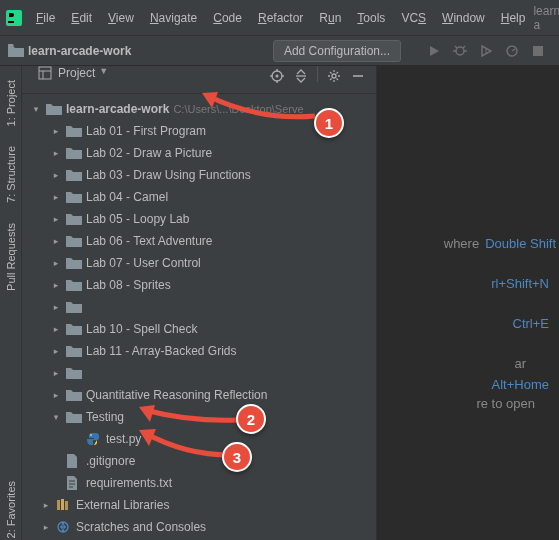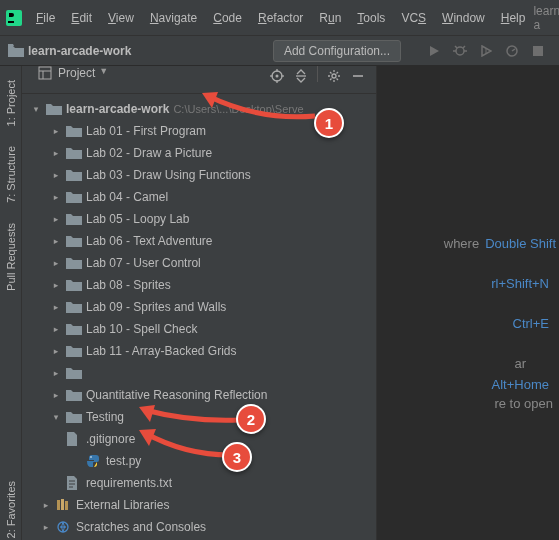--- a/index.html
+++ b/index.html
@@ -255,21 +255,20 @@
             </span>
             <span class="label">Lab 08 - Sprites</span>
           </div>
           <div class="tree-row indent-1">
             <span class="arrow">▸</span>
             <span class="ticon">
               <svg width="16" height="13" viewBox="0 0 16 13">
                 <path d="M0 2 L5 2 L7 4 L16 4 L16 13 L0 13 Z" fill="#87939a"></path>
               </svg>
             </span>
-            <span class="label">Lab 09 - Sprites and Walls</span>
           </div>
           <div class="tree-row indent-1">
             <span class="arrow">▸</span>
             <span class="ticon">
               <svg width="16" height="13" viewBox="0 0 16 13">
                 <path d="M0 2 L5 2 L7 4 L16 4 L16 13 L0 13 Z" fill="#87939a"></path>
               </svg>
             </span>
             <span class="label">Lab 10 - Spell Check</span>
           </div>
@@ -301,40 +300,40 @@
           </div>
         </div>
       <div class="tree-row indent-1">
         <span class="arrow">▾</span>
         <span class="ticon">
             <svg width="16" height="13" viewBox="0 0 16 13">
               <path d="M0 2 L5 2 L7 4 L16 4 L16 13 L0 13 Z" fill="#87939a"></path>
             </svg>
           </span>
         <span class="label">Testing</span>
-      </div>
-      <div class="tree-row indent-1">
-        <span class="arrow"></span>
-        <span class="ticon">
-            <svg width="12" height="14" viewBox="0 0 12 14">
-              <path d="M1 0 L8 0 L11 3 L11 14 L1 14 Z" fill="#87939a"></path>
-            </svg>
-          </span>
-        <span class="label">.gitignore</span>
       </div>
       <div class="tree-row indent-2">
         <span class="arrow"></span>
         <span class="ticon">
             <svg width="14" height="14" viewBox="0 0 14 14">
               <path d="M6 1 Q3 1 3 4 L3 6 L8 6 L8 7 L1 7 Q1 13 5 13 L7 13 L7 9 Q7 8 8 8 L11 8 Q13 8 13 6 L13 4 Q13 1 10 1 Z" fill="#3776ab"></path>
               <circle cx="5" cy="3" r="0.8" fill="#fff"></circle>
               <path d="M8 13 Q11 13 11 10 L11 8" fill="#ffd43b"></path>
             </svg>
           </span>
         <span class="label">test.py</span>
+      </div>
+      <div class="tree-row indent-1">
+        <span class="arrow"></span>
+        <span class="ticon">
+            <svg width="12" height="14" viewBox="0 0 12 14">
+              <path d="M1 0 L8 0 L11 3 L11 14 L1 14 Z" fill="#87939a"></path>
+            </svg>
+          </span>
+        <span class="label">.gitignore</span>
       </div>
       <div class="tree-row indent-1">
         <span class="arrow"></span>
         <span class="ticon">
             <svg width="12" height="14" viewBox="0 0 12 14">
               <path d="M1 0 L8 0 L11 3 L11 14 L1 14 Z" fill="#87939a"></path>
               <line x1="3" y1="5" x2="9" y2="5" stroke="#3c3f41"></line>
               <line x1="3" y1="8" x2="9" y2="8" stroke="#3c3f41"></line>
               <line x1="3" y1="11" x2="7" y2="11" stroke="#3c3f41"></line>
             </svg>
@@ -376,21 +375,21 @@
         <span class="shortcut">rl+Shift+N</span>
     </div>
     <div class="hint-row" style="top:250px; right:10px;">
       <span></span>
         <span class="shortcut">Ctrl+E</span>
     </div>
     <div class="hint-row" style="top:290px; right:10px;flex-direction:column;">
       <span>ar</span>
         <span class="shortcut">Alt+Home</span>
     </div>
-    <div class="hint-row" style="top:330px; right:6px;">
+    <div class="hint-row" style="top:330px; right:24px;">
       <span>re to open</span>
     </div>
   </div>
 </div>
 
 <div class="annot" style="top:86px; left:190px;">
   <svg width="140" height="50" viewBox="0 0 140 50">
       <path d="M125 30 Q70 35 18 10" fill="none" stroke="#e74c3c" stroke-width="5"></path>
       <path d="M12 7 L28 6 L22 22 Z" fill="#e74c3c"></path>
     </svg>

